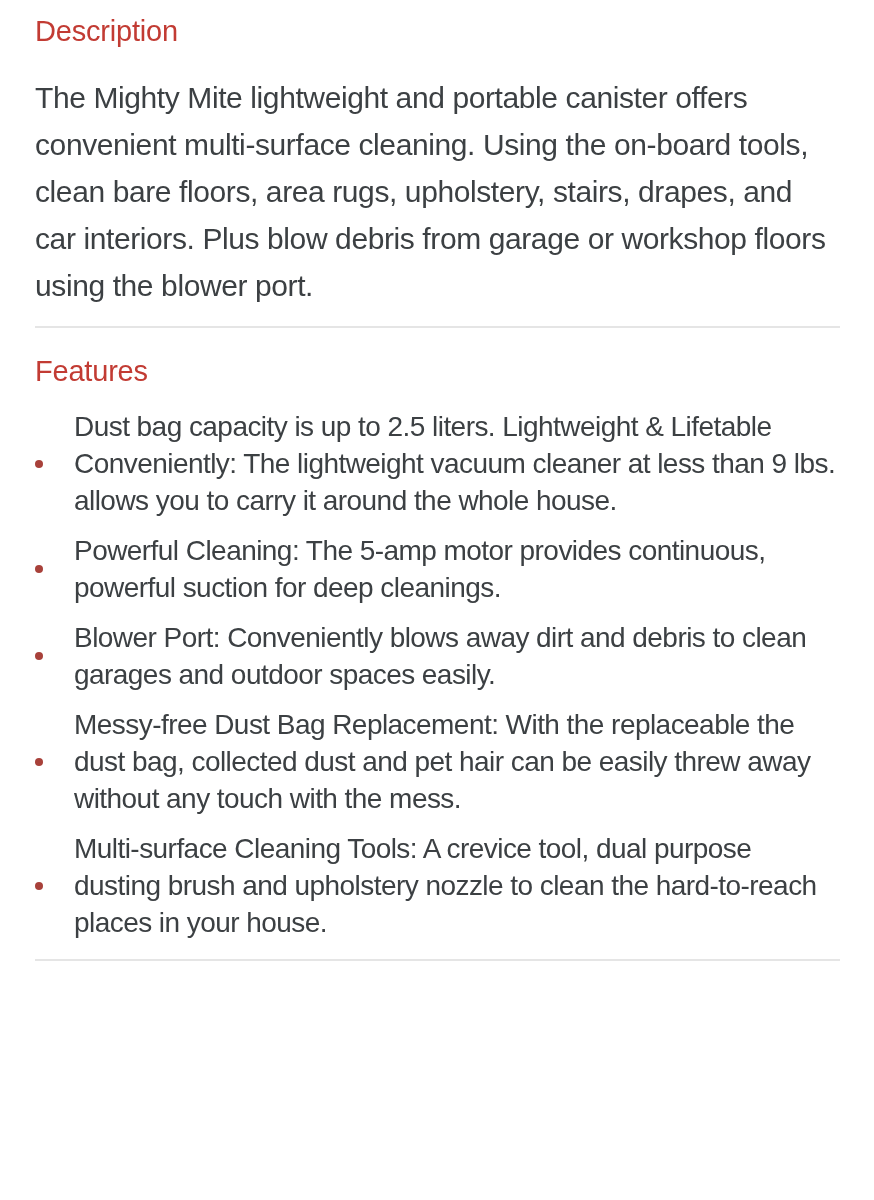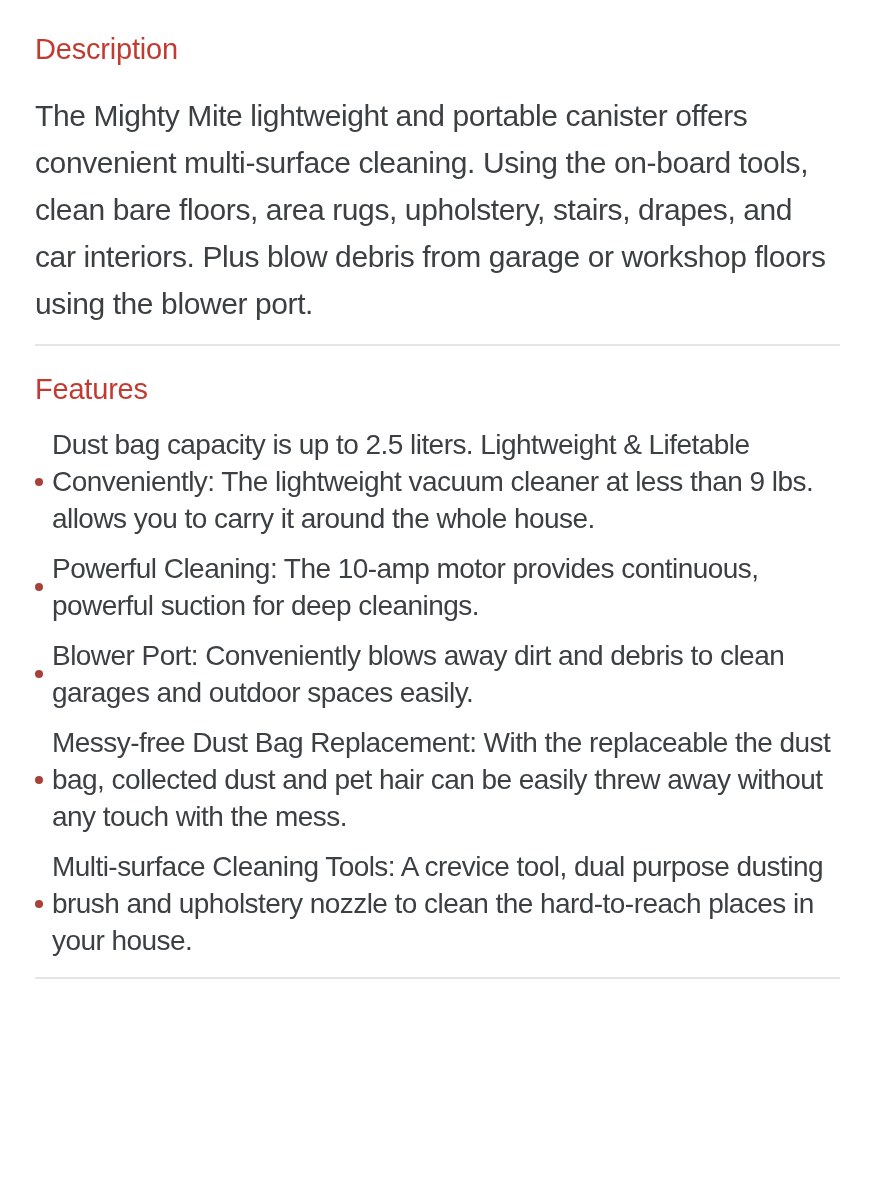--- a/index.html
+++ b/index.html
@@ -5,21 +5,21 @@
   * { box-sizing: border-box; margin: 0; padding: 0; }
   html, body { background: #ffffff; }
   body {
     width: 874px;
     height: 1200px;
     font-family: "Liberation Sans", sans-serif;
     color: var(--text, #3c4043);
     overflow: hidden;
   }
   .panel {
-    padding: 32px 34px 24px 35px;
+    padding: 14px 34px 24px 35px;
     width: 874px;
     height: 1200px;
   }
   h2.section-heading {
     color: var(--accent, #c23b33);
     font-size: 29px;
     font-weight: 500;
     line-height: 35px;
     letter-spacing: -0.2px;
   }
@@ -40,20 +40,21 @@
   .features-heading { margin-bottom: 19px; }
   ul.features-list { list-style: none; }
   li.feature-item {
     display: flex;
     align-items: center;
     font-size: 28px;
     line-height: 37px;
     letter-spacing: -0.55px;
     color: var(--text, #3c4043);
     margin-bottom: 13px;
+    gap: 22px;
   }
   li.feature-item:last-child { margin-bottom: 0; }
   .bullet {
     flex: 0 0 auto;
     width: 8px;
     height: 8px;
     border-radius: 50%;
     background: var(--bullet, #a8413a);
     margin-right: 9px;
     align-self: center;
@@ -81,21 +82,21 @@
 
   <section>
     <h2 class="section-heading features-heading">Features</h2>
     <ul class="features-list">
       <li class="feature-item">
         <span class="bullet"></span>
         <span class="feature-text">Dust bag capacity is up to 2.5 liters. Lightweight &amp; Lifetable Conveniently: The lightweight vacuum cleaner at less than 9 lbs. allows you to carry it around the whole house.</span>
       </li>
       <li class="feature-item">
         <span class="bullet"></span>
-        <span class="feature-text">Powerful Cleaning: The 10-amp motor provides continuous, powerful suction for deep cleanings.</span>
+        <span class="feature-text">Powerful Cleaning: The 5-amp motor provides continuous, powerful suction for deep cleanings.</span>
       </li>
       <li class="feature-item">
         <span class="bullet"></span>
         <span class="feature-text">Blower Port: Conveniently blows away dirt and debris to clean garages and outdoor spaces easily.</span>
       </li>
       <li class="feature-item">
         <span class="bullet"></span>
         <span class="feature-text">Messy-free Dust Bag Replacement: With the replaceable the dust bag, collected dust and pet hair can be easily threw away without any touch with the mess.</span>
       </li>
       <li class="feature-item">

